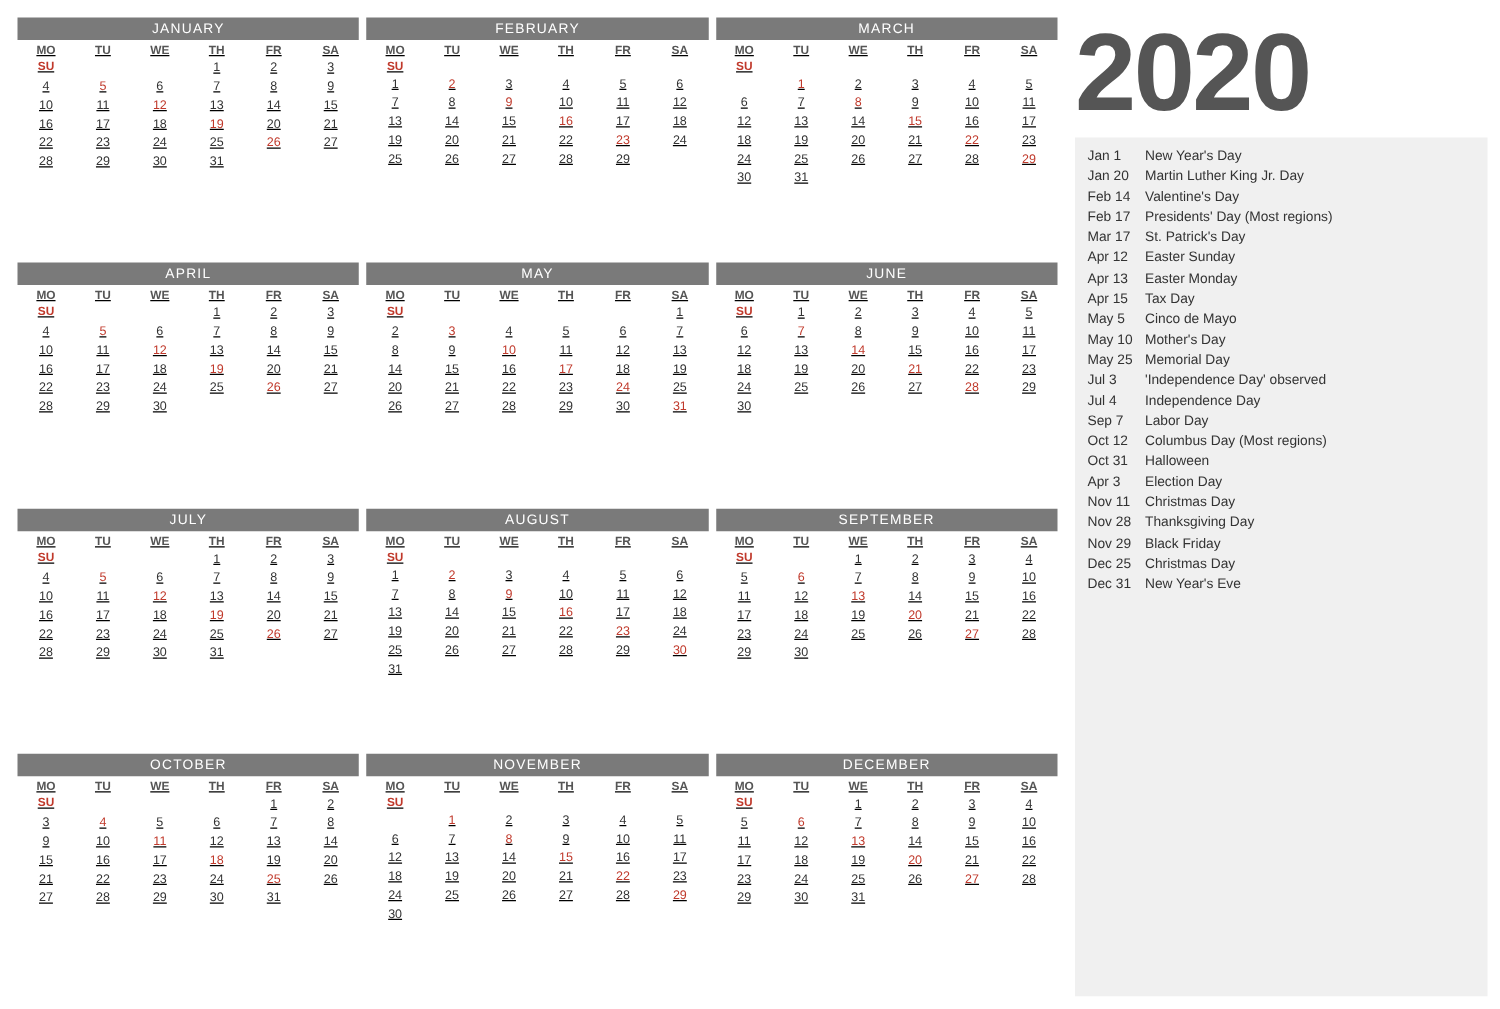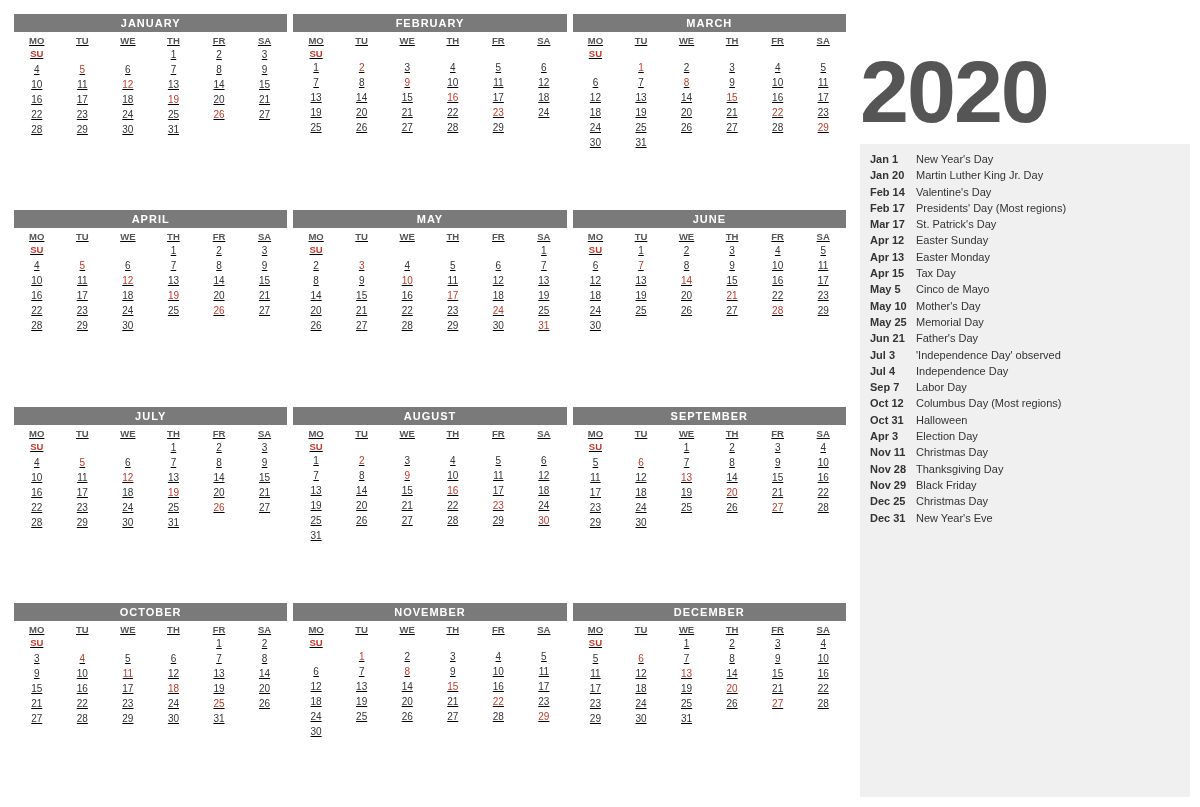--- a/index.html
+++ b/index.html
@@ -22,21 +22,21 @@
     }
     .month-block {
       display: flex;
       flex-direction: column;
     }
     .month-header {
       background: #7a7a7a;
       color: #fff;
       text-align: center;
       font-size: 11px;
-      font-weight: bold;
+      font-weight: normal;
       letter-spacing: 1px;
       padding: 3px 0;
     }
     .month-grid {
       display: grid;
       grid-template-columns: repeat(6, 1fr);
       font-size: 10px;
       margin-top: 2px;
       text-decoration: underline;
     }
@@ -63,36 +63,35 @@
       padding-left: 10px;
       padding-top: 4px;
     }
     .year-display {
       font-size: 88px;
       font-weight: bold;
       color: #555;
       line-height: 1;
       margin-bottom: 8px;
       letter-spacing: -2px;
-      margin-top: 34px;
     }
     .holidays-list {
       background: #f0f0f0;
       padding: 8px 10px;
       flex: 1;
     }
     .holiday-row {
       display: flex;
       align-items: flex-start;
       font-size: 11px;
       margin-bottom: 2px;
       line-height: 1.3;
     }
     .holiday-date {
-      font-weight: bold;
+      font-weight: normal;
       color: #333;
       min-width: 46px;
       font-size: 11px;
     }
     .holiday-name {
       color: #333;
       font-size: 11px;
     }
   </style>
 </head>
@@ -689,24 +688,20 @@
       </div>
       <div class="holiday-row">
         <span class="holiday-date">May 10</span>
         <span class="holiday-name">Mother's Day</span>
       </div>
       <div class="holiday-row">
         <span class="holiday-date">May 25</span>
         <span class="holiday-name">Memorial Day</span>
       </div>
       <div class="holiday-row">
-        <span class="holiday-date">Jun 21</span>
-        <span class="holiday-name">Father's Day</span>
-      </div>
-      <div class="holiday-row">
         <span class="holiday-date">Jul 3</span>
         <span class="holiday-name">'Independence Day' observed</span>
       </div>
       <div class="holiday-row">
         <span class="holiday-date">Jul 4</span>
         <span class="holiday-name">Independence Day</span>
       </div>
       <div class="holiday-row">
         <span class="holiday-date">Sep 7</span>
         <span class="holiday-name">Labor Day</span>

